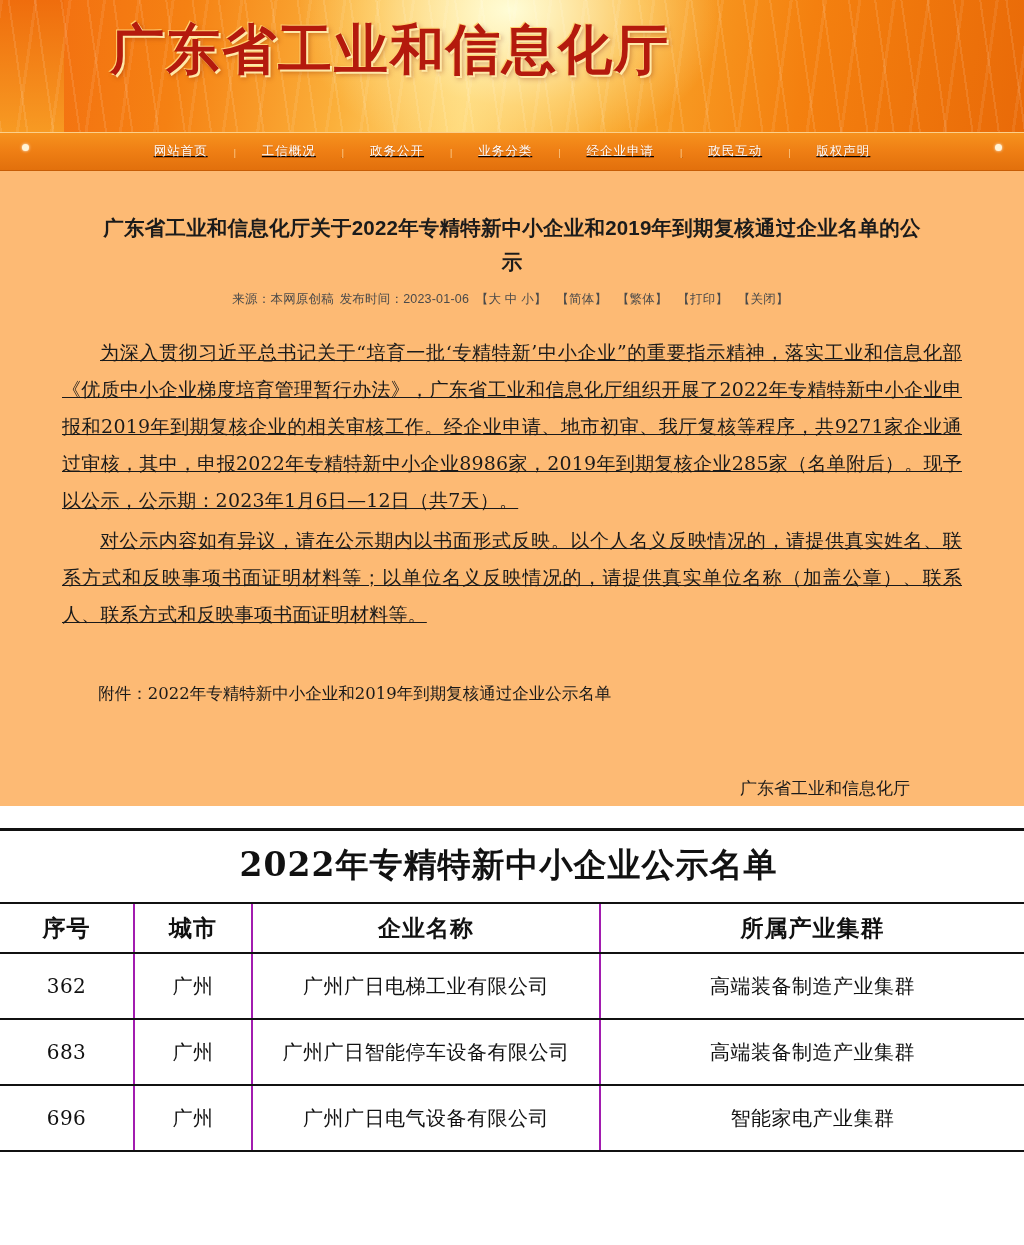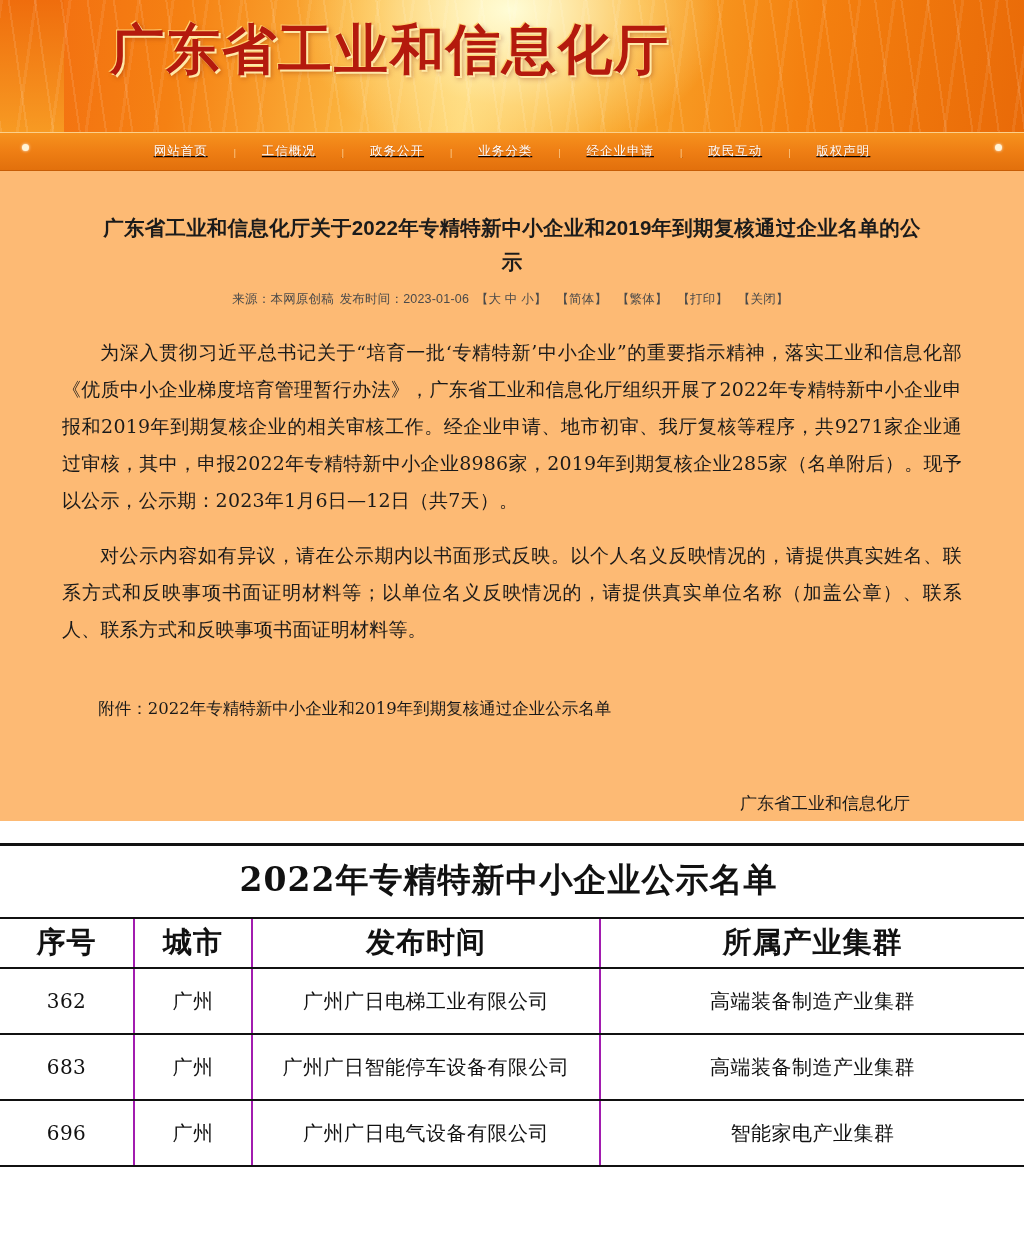--- a/index.html
+++ b/index.html
@@ -133,21 +133,21 @@
 
   .body-text {
     margin-top: 26px;
     font-size: 19px;
     line-height: 1.95;
     color: #1a1a1a;
     letter-spacing: 0.2px;
     text-align: justify;
     font-family: "DejaVu Serif", serif;
   }
-  .body-text p { margin: 18px 0 2px 0; text-indent: 2em; }
+  .body-text p { margin: 3px 0 2px 0; text-indent: 2em; text-decoration: underline; }
 
   .attach {
     margin-top: 46px;
     font-size: 16.5px;
     color: #1a1a1a;
     line-height: 1.8;
     text-indent: 2.2em;
     font-family: "DejaVu Serif", serif;
   }
 
@@ -190,21 +190,21 @@
     border: 2px solid #111;
     border-left: none;
     border-right: none;
     text-align: center;
     font-family: "DejaVu Serif", serif;
     color: #111;
   }
   table.listing th + th, table.listing td + td { border-left: 2px solid #a21caf; }
   table.listing th:first-child, table.listing td:first-child { border-left: none; }
   table.listing th {
-    font-size: 29px;
+    font-size: 23px;
     font-weight: bold;
     height: 50px;
     letter-spacing: 1px;
     border-radius: 10px;
   }
   table.listing td {
     font-size: 20px;
     height: 66px;
     letter-spacing: 0.5px;
   }
@@ -272,21 +272,21 @@
     <colgroup>
       <col class="c1">
         <col class="c2">
         <col class="c3">
         <col class="c4">
     </colgroup>
     <thead>
       <tr>
         <th>序号</th>
         <th>城市</th>
-        <th>发布时间</th>
+        <th>企业名称</th>
         <th>所属产业集群</th>
       </tr>
     </thead>
     <tbody>
       <tr>
         <td class="num">362</td>
         <td>广州</td>
         <td>广州广日电梯工业有限公司</td>
         <td>高端装备制造产业集群</td>
       </tr>

